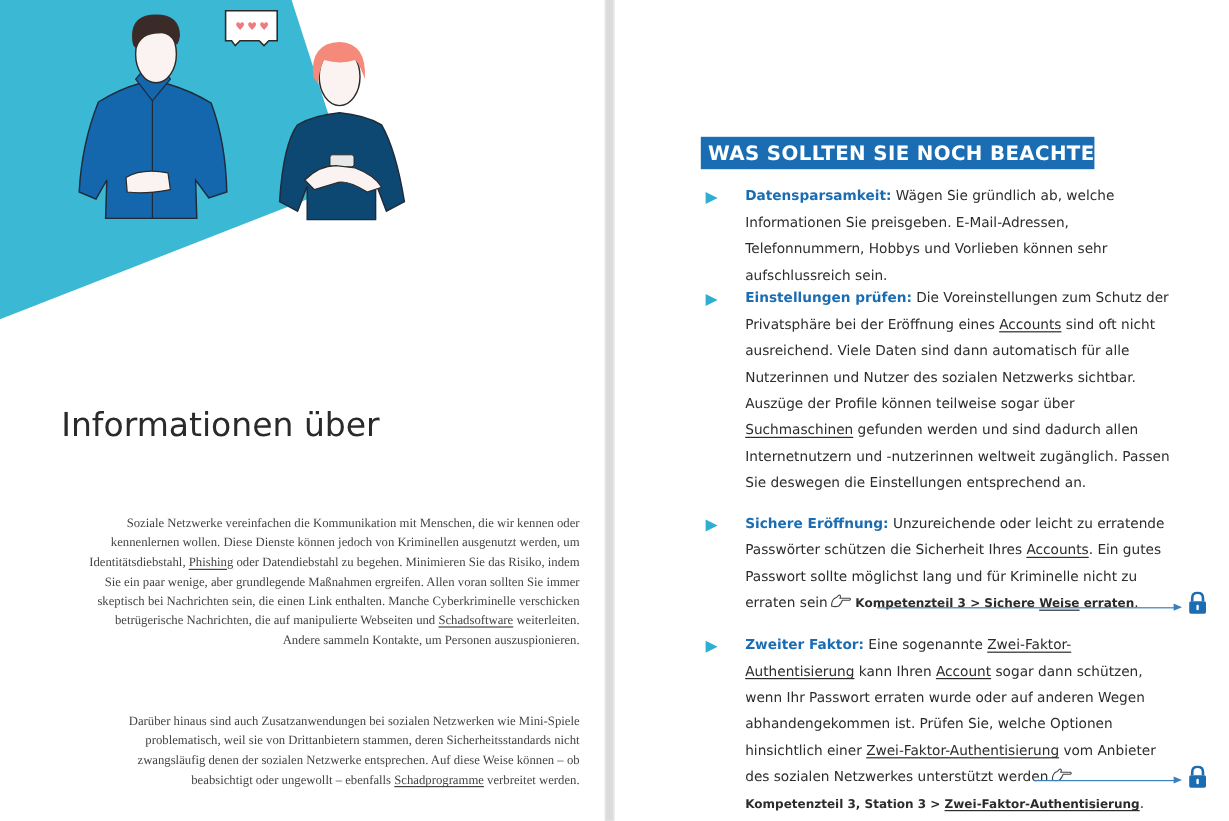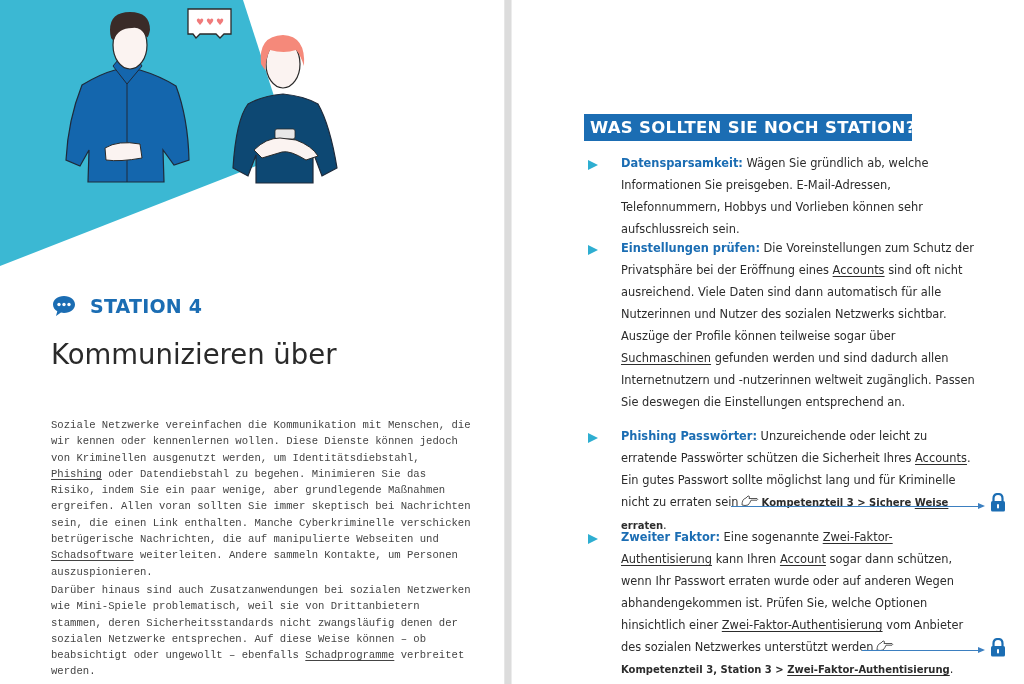--- a/index.html
+++ b/index.html
@@ -9,21 +9,21 @@
   .gutter { position:absolute; top:0; left:504px; width:8px; height:684px; background:#dcdcdc; border-left:1px solid #e6e6e6; border-right:1px solid #ececec; box-sizing:border-box; }
 
   .illustration { position:absolute; left:0; top:0; width:504px; height:280px; }
 
   .station-row { position:absolute; left:52px; top:295px; display:flex; align-items:center; }
   .station-icon { width:24px; height:22px; margin-right:14px; }
   .station-label { font-family:"DejaVu Sans", sans-serif; font-weight:bold; font-size:19px; color:#1b6db3; letter-spacing:0.2px; }
 
   .title { position:absolute; left:51px; top:338px; width:420px; font-family:"DejaVu Sans", sans-serif; font-size:27.5px; line-height:33px; color:#2a2a2a; margin:0; font-weight:normal; }
 
-  .para { position:absolute; left:51px; width:420px; font-family:Liberation Mono, monospace; font-size:10.6px; line-height:16.3px; color:#444; margin:0; }
+  .para { position:absolute; left:51px; width:420px; font-family:Liberation Serif, serif; font-size:10.6px; line-height:16.3px; color:#444; margin:12px;text-align:right; }
   .para-1 { top:417px; }
   .para-2 { top:582px; }
   .u { text-decoration:underline; text-underline-offset:2px; }
 
   .banner { position:absolute; left:584px; top:114px; width:328px; height:27px; background:#1b6db3; }
   .banner-text { position:absolute; left:590px; top:116px; font-family:"DejaVu Sans", sans-serif; font-weight:bold; font-size:16.5px; line-height:24px; color:#fff; letter-spacing:0.3px; }
 
   .tip { position:absolute; left:588px; width:400px; }
   .tip-bullet { position:absolute; left:0; top:3px; width:0; height:0; border-top:5.5px solid transparent; border-bottom:5.5px solid transparent; border-left:10px solid #2eaed1; }
   .tip-text { position:absolute; left:33px; width:355px; font-family:"DejaVu Sans", sans-serif; font-size:11.4px; line-height:22px; color:#2c2c2c; margin:0; top:-5px; }
@@ -65,57 +65,48 @@
 
     <g>
       <path d="M233,168 Q236,120 248,104 Q262,96 283,94 Q304,96 318,104 Q330,125 337,168 L322,176 L313,152 L313,183 L256,183 L256,155 L248,176 Z" fill="#0d4873" stroke="#1f2a3a" stroke-width="1.2"></path>
       <ellipse cx="283" cy="64" rx="17" ry="24" fill="#fbf3f1" stroke="#2a2a2a" stroke-width="1.2"></ellipse>
       <path d="M261,64 Q258,36 283,35 Q306,36 304,66 Q300,54 296,50 Q284,54 270,50 Q266,58 265,70 Z" fill="#f5897a"></path>
       <rect x="275" y="129" width="20" height="10" rx="2" fill="#e8e8e8" stroke="#2a2a2a" stroke-width="0.8"></rect>
       <path d="M254,150 Q266,138 280,138 L296,140 Q312,146 318,156 L306,160 Q290,150 282,152 L262,158 Z" fill="#fbf3f1" stroke="#2a2a2a" stroke-width="1"></path>
     </g>
   </svg>
 
-  <div class="station-row">
-    <svg class="station-icon" viewBox="0 0 24 22">
-      <path d="M12,1 C5.5,1 1,4.8 1,9.5 C1,12.4 2.7,14.8 5.3,16.3 L4,21 L9,17.6 C10,17.8 11,18 12,18 C18.5,18 23,14.2 23,9.5 C23,4.8 18.5,1 12,1 Z" fill="#1b6db3"></path>
-      <circle cx="7" cy="9.5" r="1.7" fill="#fff"></circle>
-      <circle cx="12" cy="9.5" r="1.7" fill="#fff"></circle>
-      <circle cx="17" cy="9.5" r="1.7" fill="#fff"></circle>
-    </svg>
-    <span class="station-label">STATION 4</span>
-  </div>
 
   <h1 class="title">
-    <span>Kommunizieren über</span><br>
+    <span>Informationen über</span><br>
   </h1>
 
   <p class="para para-1"><span>Soziale Netzwerke vereinfachen die Kommunikation mit Menschen, die wir kennen oder kennenlernen wollen. Diese Dienste können jedoch von Kriminellen ausgenutzt werden, um Identitätsdiebstahl, </span><span class="u">Phishing</span><span> oder Datendiebstahl zu begehen. Minimieren Sie das Risiko, indem Sie ein paar wenige, aber grundlegende Maßnahmen ergreifen. Allen voran sollten Sie immer skeptisch bei Nachrichten sein, die einen Link enthalten. Manche Cyberkriminelle verschicken betrügerische Nachrichten, die auf manipulierte Webseiten und </span><span class="u">Schadsoftware</span><span> weiterleiten. Andere sammeln Kontakte, um Personen auszuspionieren.</span></p>
 
   <p class="para para-2"><span>Darüber hinaus sind auch Zusatzanwendungen bei sozialen Netzwerken wie Mini-Spiele problematisch, weil sie von Drittanbietern stammen, deren Sicherheitsstandards nicht zwangsläufig denen der sozialen Netzwerke entsprechen. Auf diese Weise können – ob beabsichtigt oder ungewollt – ebenfalls </span><span class="u">Schadprogramme</span><span> verbreitet werden.</span></p>
 </div>
 
 <div class="gutter"></div>
 
 <div class="banner"></div>
-<div class="banner-text">WAS SOLLTEN SIE NOCH STATION?</div>
+<div class="banner-text">WAS SOLLTEN SIE NOCH BEACHTEN?</div>
 
 <div class="tip tip-1">
   <span class="tip-bullet"></span>
   <p class="tip-text"><span class="tip-term">Datensparsamkeit:</span><span> Wägen Sie gründlich ab, welche Informationen Sie preisgeben. E-Mail-Adressen, Telefonnummern, Hobbys und Vorlieben können sehr aufschlussreich sein.</span></p>
 </div>
 
 <div class="tip tip-2">
   <span class="tip-bullet"></span>
   <p class="tip-text"><span class="tip-term">Einstellungen prüfen:</span><span> Die Voreinstellungen zum Schutz der Privatsphäre bei der Eröffnung eines </span><span class="u">Accounts</span><span> sind oft nicht ausreichend. Viele Daten sind dann automatisch für alle Nutzerinnen und Nutzer des sozialen Netzwerks sichtbar. Auszüge der Profile können teilweise sogar über </span><span class="u">Suchmaschinen</span><span> gefunden werden und sind dadurch allen Internetnutzern und -nutzerinnen weltweit zugänglich. Passen Sie deswegen die Einstellungen entsprechend an.</span></p>
 </div>
 
 <div class="tip tip-3">
   <span class="tip-bullet"></span>
-  <p class="tip-text"><span class="tip-term">Phishing Passwörter:</span><span> Unzureichende oder leicht zu erratende Passwörter schützen die Sicherheit Ihres </span><span class="u">Accounts</span><span>. Ein gutes Passwort sollte möglichst lang und für Kriminelle nicht zu erraten sein</span><svg class="hand" viewBox="0 0 18 12">
+  <p class="tip-text"><span class="tip-term">Sichere Eröffnung:</span><span> Unzureichende oder leicht zu erratende Passwörter schützen die Sicherheit Ihres </span><span class="u">Accounts</span><span>. Ein gutes Passwort sollte möglichst lang und für Kriminelle nicht zu erraten sein</span><svg class="hand" viewBox="0 0 18 12">
         <path d="M1,10 Q1,4 5,3 L7,1 Q8,0.5 8.5,2 L8,3.5 L16,3.5 Q17.5,4.3 16,5.2 L10,5.2 Q9,8 7,10 Q4,11 1,10 Z" fill="none" stroke="#444" stroke-width="0.9"></path>
       </svg><span class="ref"><span>Kompetenzteil 3 &gt; Sichere </span><span class="u">Weise</span><span> erraten</span></span><span>.</span></p>
 </div>
 
 <div class="arrow-line" style="left:731px; top:506px; width:248px;"></div>
 <div class="arrow-head" style="left:978px; top:503px;"></div>
 <svg class="lock" style="left:990px; top:493px;" viewBox="0 0 16 19">
   <path d="M3.5,8 V5.5 Q3.5,1 8,1 Q12.5,1 12.5,5.5 V8" fill="none" stroke="#1b6db3" stroke-width="2.2"></path>
   <rect x="1" y="8" width="14" height="10.5" rx="1.5" fill="#1b6db3"></rect>
   <rect x="7" y="11" width="2" height="4.5" rx="1" fill="#fff"></rect>

